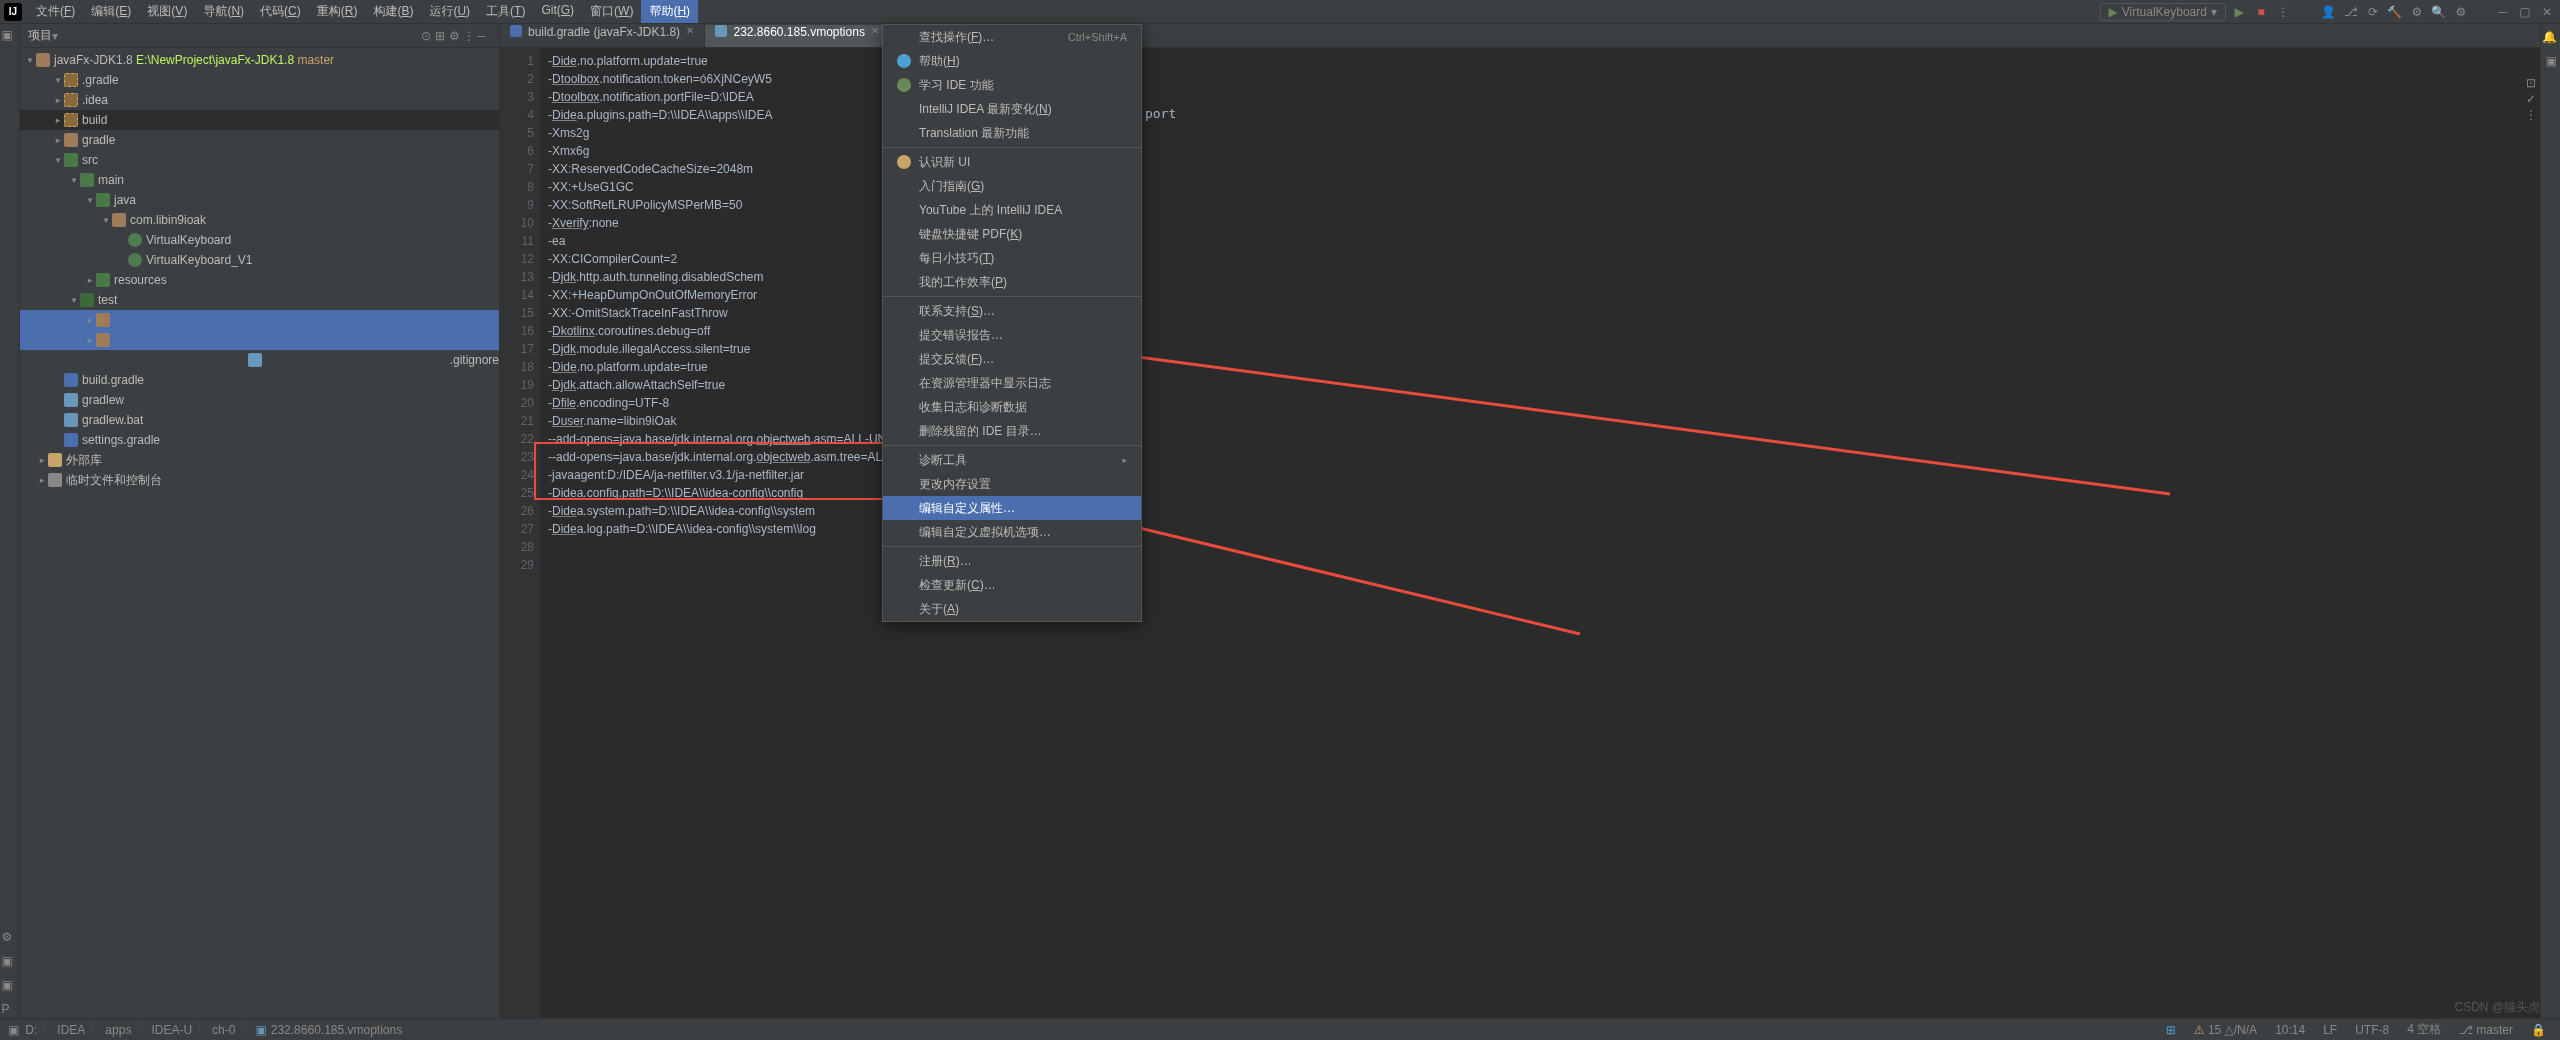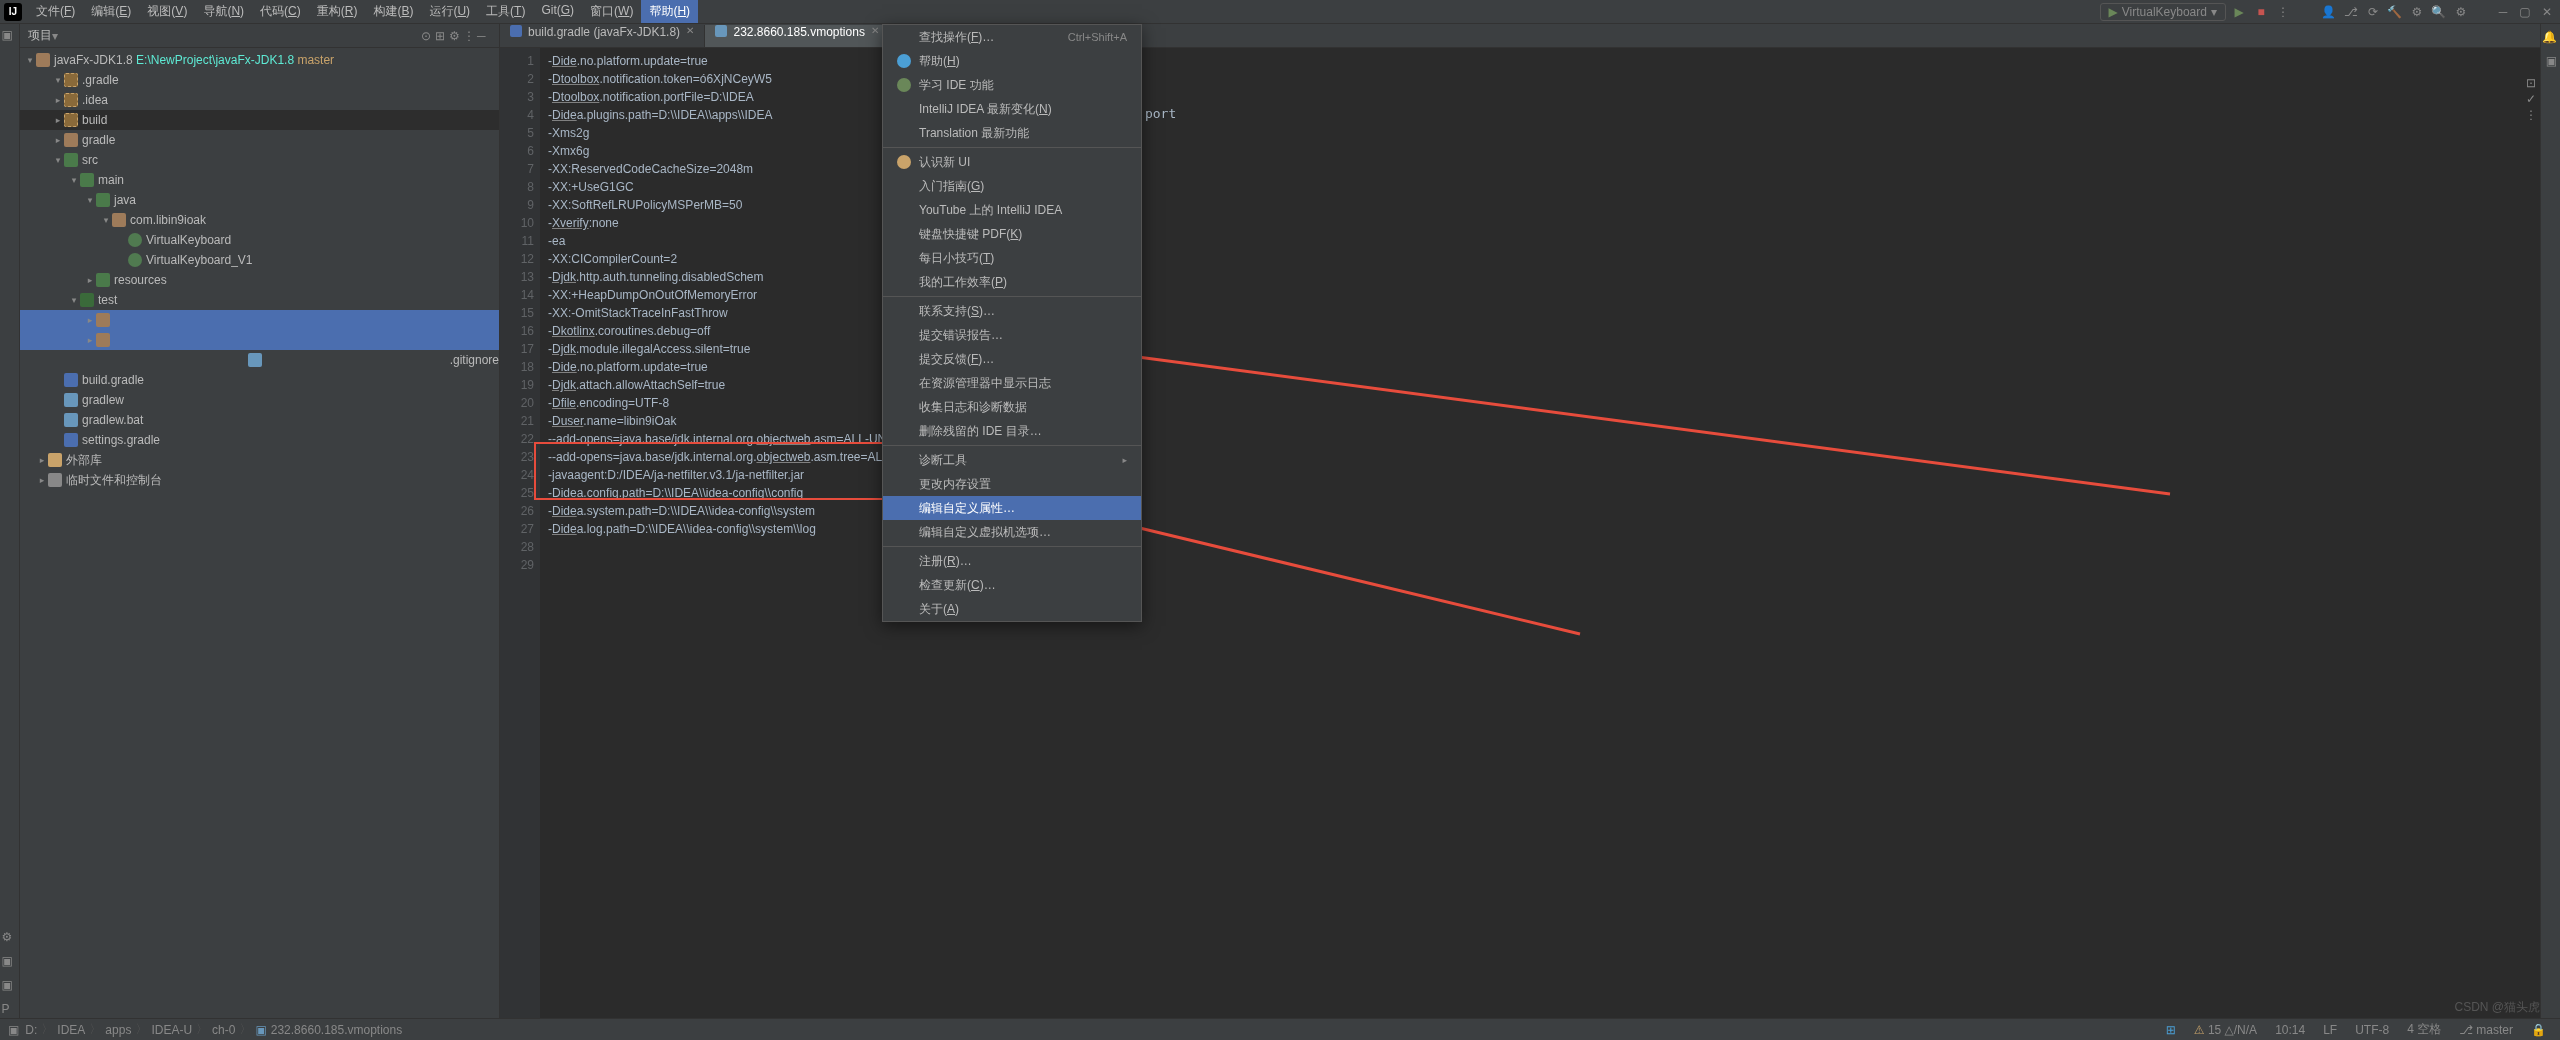--- a/index.html
+++ b/index.html
@@ -24,21 +24,21 @@
 .trow{display:flex;align-items:center;height:20px;padding-left:4px;cursor:pointer;white-space:nowrap}
 .trow.sel{background:#4b6eaf}
 .trow.hi{background:#2d2d2d}
 .trow .arrow{width:12px;color:#888;font-size:9px;text-align:center}
 .trow .ticon2{width:14px;height:14px;margin-right:4px;flex-shrink:0}
 .folder{background:#9e7b5a;border-radius:2px}
 .folder.src{background:#4a7a4a}
 .folder.gen{background:#8a6a3a;border:1px dashed #c9a36a}
 .folder.test{background:#3a6a3a}
 .trow .label{color:#bbb}
-.trow .label.og{color:#5eead4}
+.trow .label.og{color:#bef264}
 .editor{flex:1;display:flex;flex-direction:column;background:#2b2b2b;position:relative}
 .tabs{height:24px;background:#3c3f41;border-bottom:1px solid #323232;display:flex;align-items:flex-end}
 .tab{height:22px;padding:0 10px;display:flex;align-items:flex-start;gap:6px;background:#3c3f41;border-right:1px solid #323232;color:#bbb;cursor:pointer}
 .tab.active{background:#515658;color:#fff}
 .tab .ticon3{width:12px;height:12px;border-radius:2px}
 .tab .close{color:#888;font-size:10px}
 .code{flex:1;display:flex;font-family:Consolas,monospace;font-size:13px;position:relative;overflow:hidden}
 .gutter{width:40px;background:#313335;color:#606366;text-align:right;padding:4px 6px 0 0;line-height:18px}
 .lines{flex:1;padding:4px 0 0 8px;line-height:18px;position:relative}
 .line{height:18px;white-space:pre}

